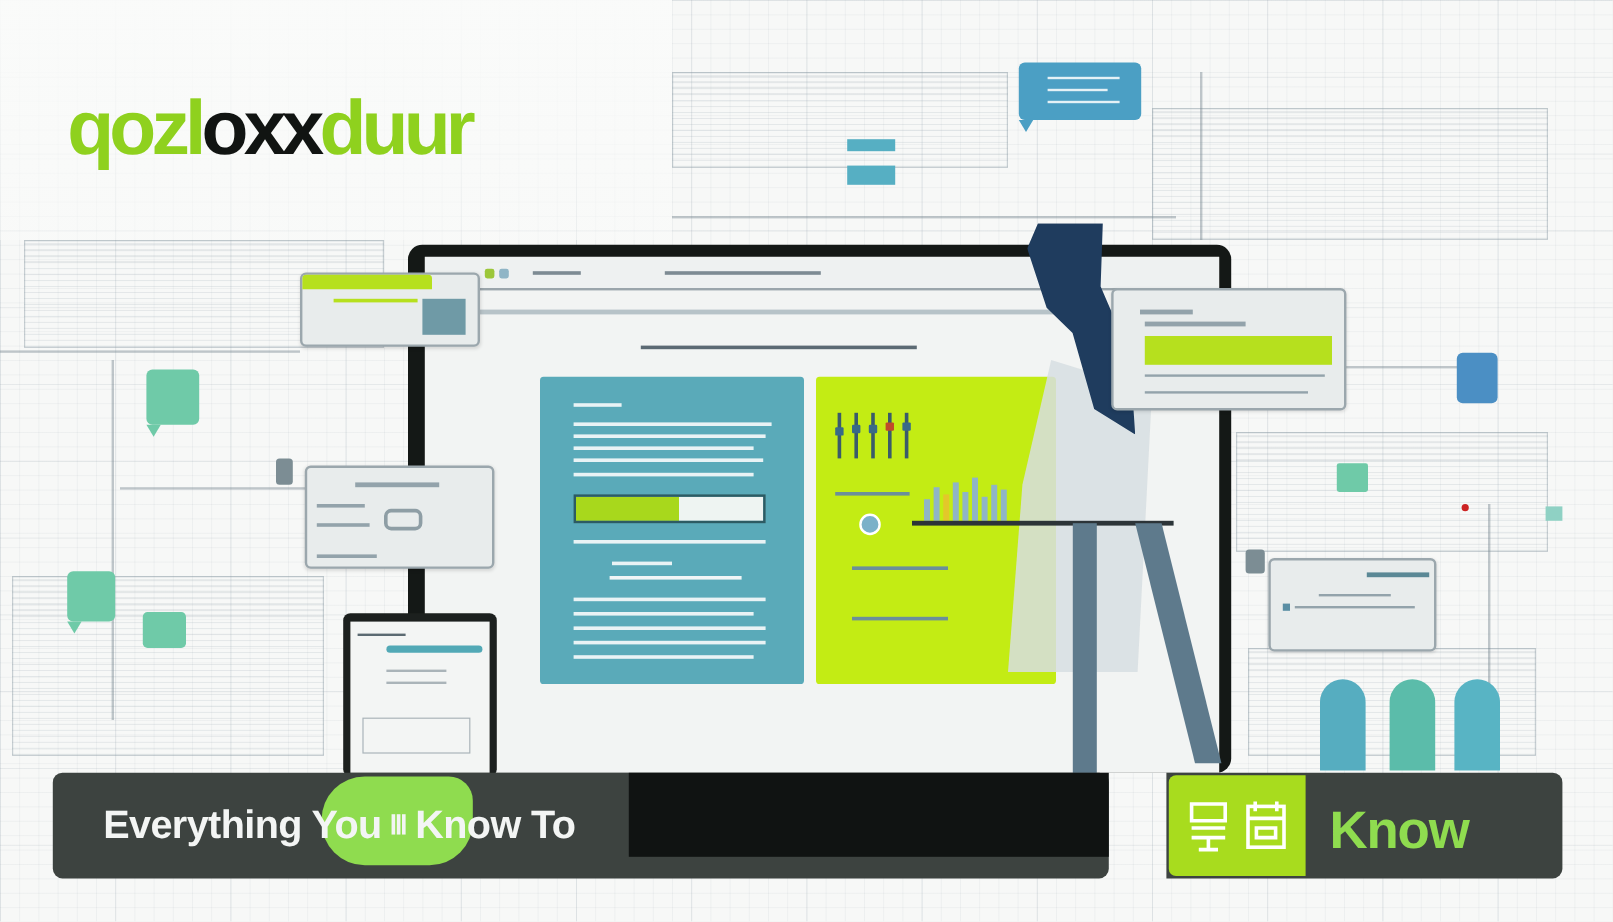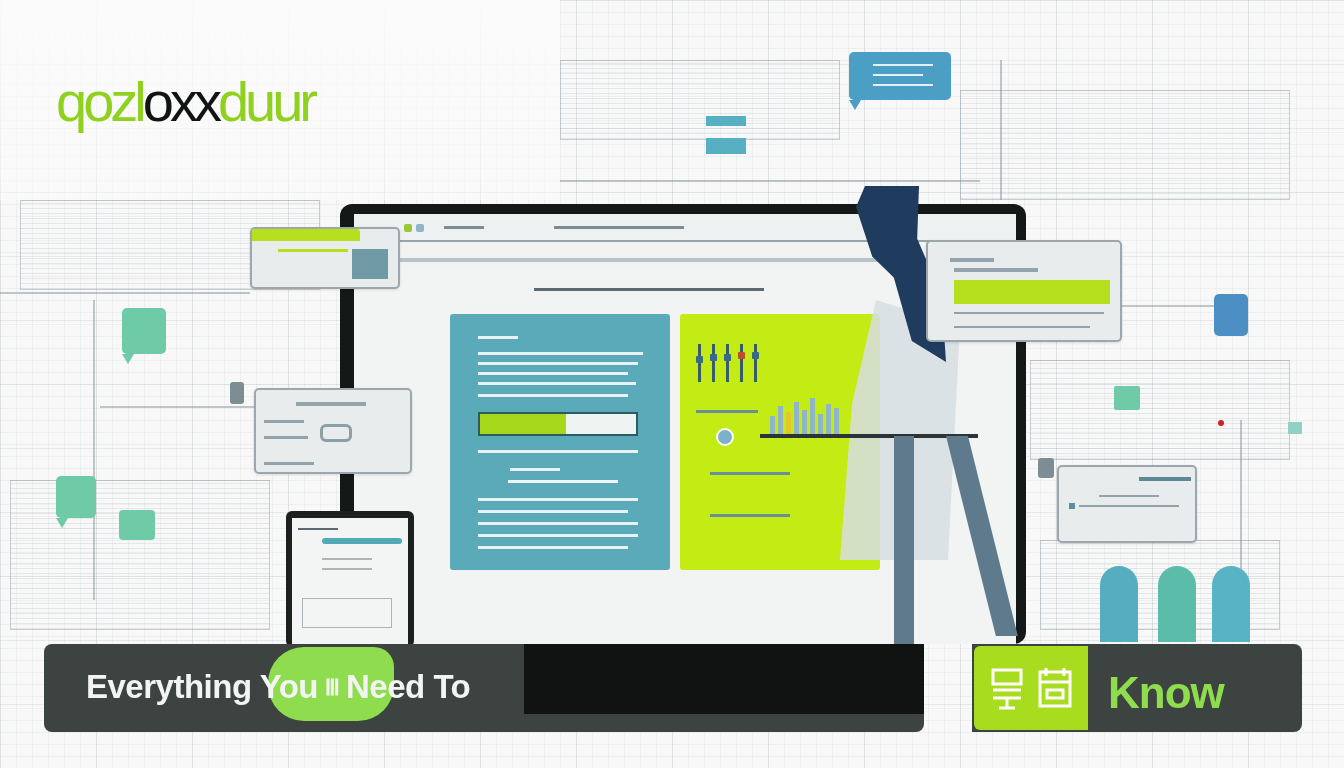--- a/index.html
+++ b/index.html
@@ -24,22 +24,22 @@
   .wire-h { height: 2px; }
   .wire-v { width: 2px; }
   .block {
     position: absolute; border: 1px solid rgba(140,155,165,0.45);
     background: repeating-linear-gradient(0deg, rgba(140,155,165,0.18) 0 1px, transparent 1px 5px);
   }
 
   
   .logo {
     position: absolute; left: 56px; top: 74px;
-    font-family: "Liberation Sans", sans-serif; font-weight: 400;
-    font-size: 56px; letter-spacing: -4px; line-height: 1;
+    font-family: "Liberation Sans", sans-serif; font-weight: 700;
+    font-size: 64px; letter-spacing: -4px; line-height: 1;
   }
   .logo .g { color: #8fd11e; }
   .logo .k { color: #111412; }
 
   
   .monitor {
     position: absolute; left: 340px; top: 204px; width: 686px; height: 440px;
     background: #141816; border-radius: 12px;
   }
   .screen {
@@ -284,21 +284,21 @@
 
 <div class="pill" style="left:1100px;top:566px;background:#56adc0;"></div>
 <div class="pill" style="left:1158px;top:566px;background:#5bbcaa;"></div>
 <div class="pill" style="left:1212px;top:566px;background:#58b4c4;"></div>
 
 <div class="banner-left"></div>
 <div class="dark-strip"></div>
 <div class="banner-green-blob"></div>
 <div class="tagline">
   <span>Everything</span>
-  <span>You</span><span class="mid">Ⅲ</span><span>Need To</span>
+  <span>You</span><span class="mid">Ⅲ</span><span>Know To</span>
 </div>
 
 <div class="banner-right"></div>
 <div class="icon-box">
   <svg width="36" height="44" viewBox="0 0 36 44">
     <g fill="none" stroke="#ffffff" stroke-width="3">
       <path d="M4 4h28v14H4z"></path>
         <path d="M4 24h28"></path>
         <path d="M4 32h28"></path>
         <path d="M18 32v10"></path>

